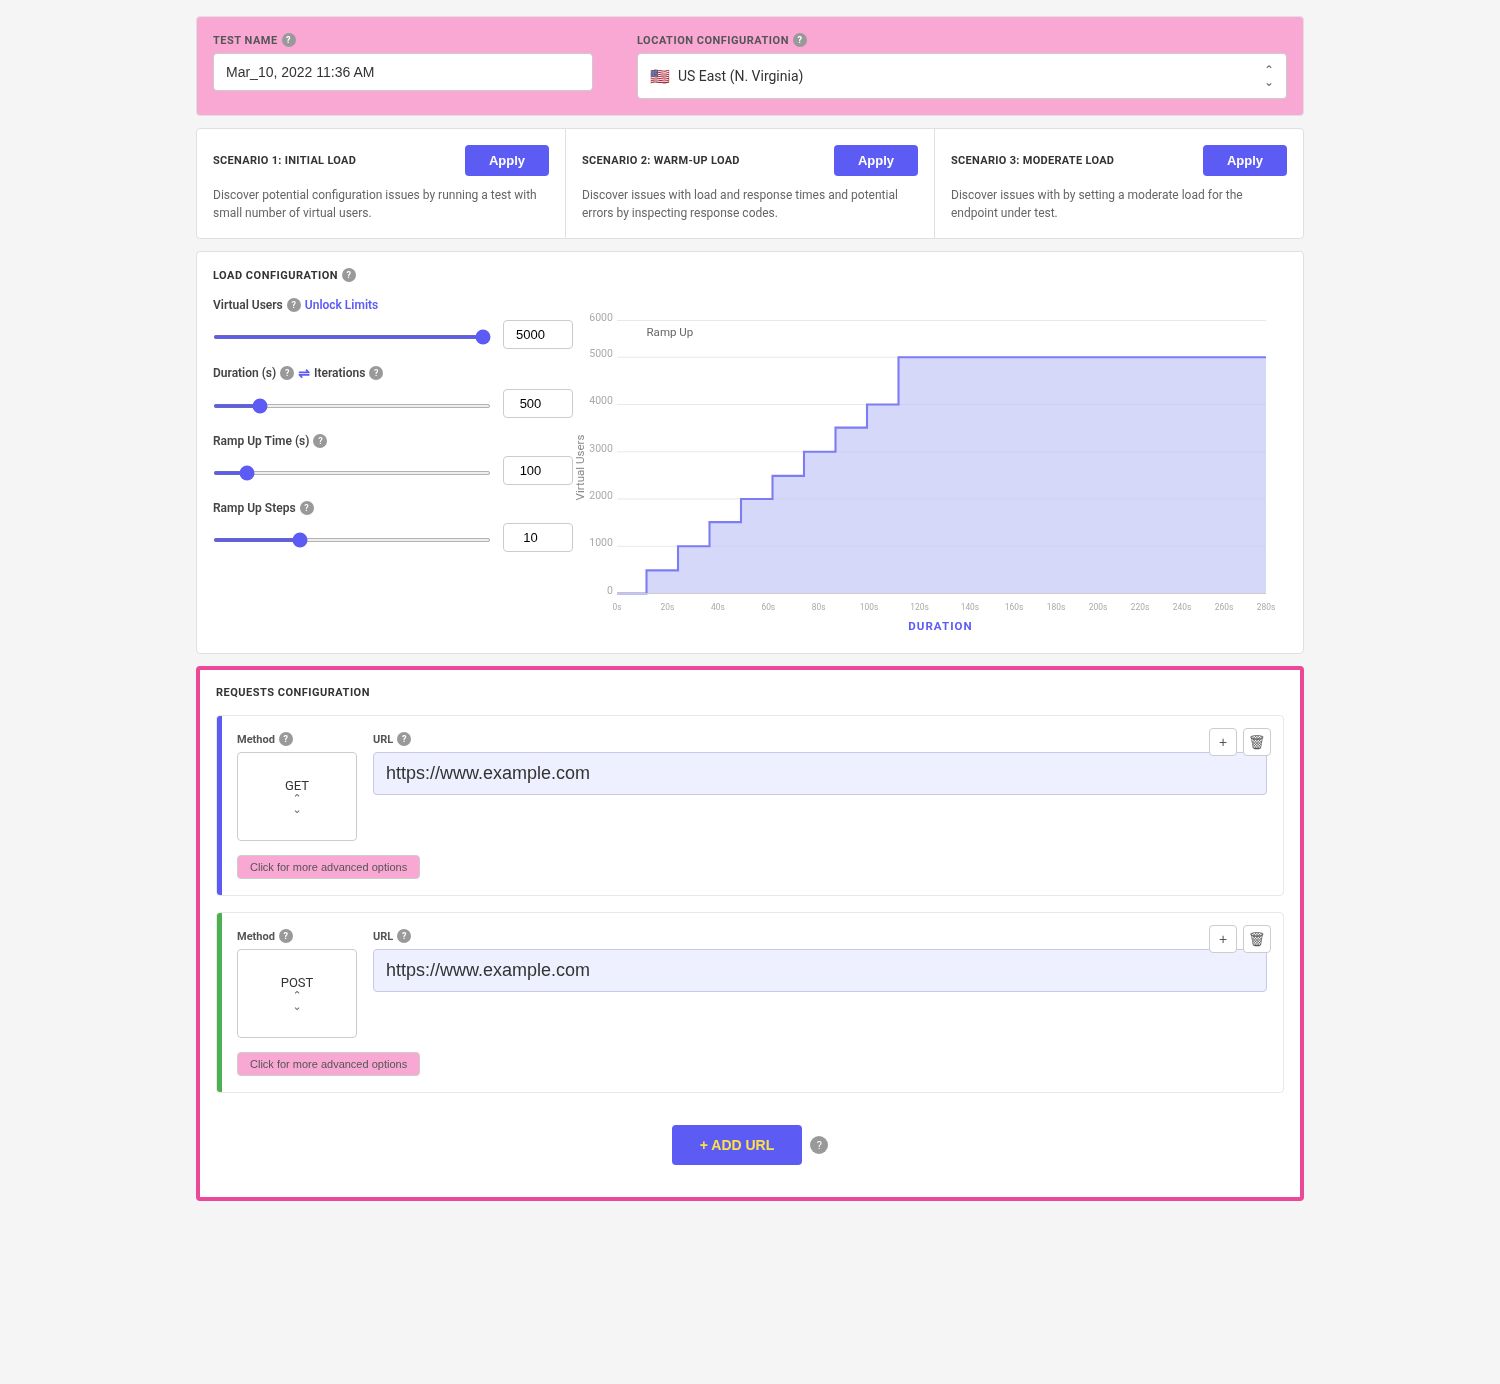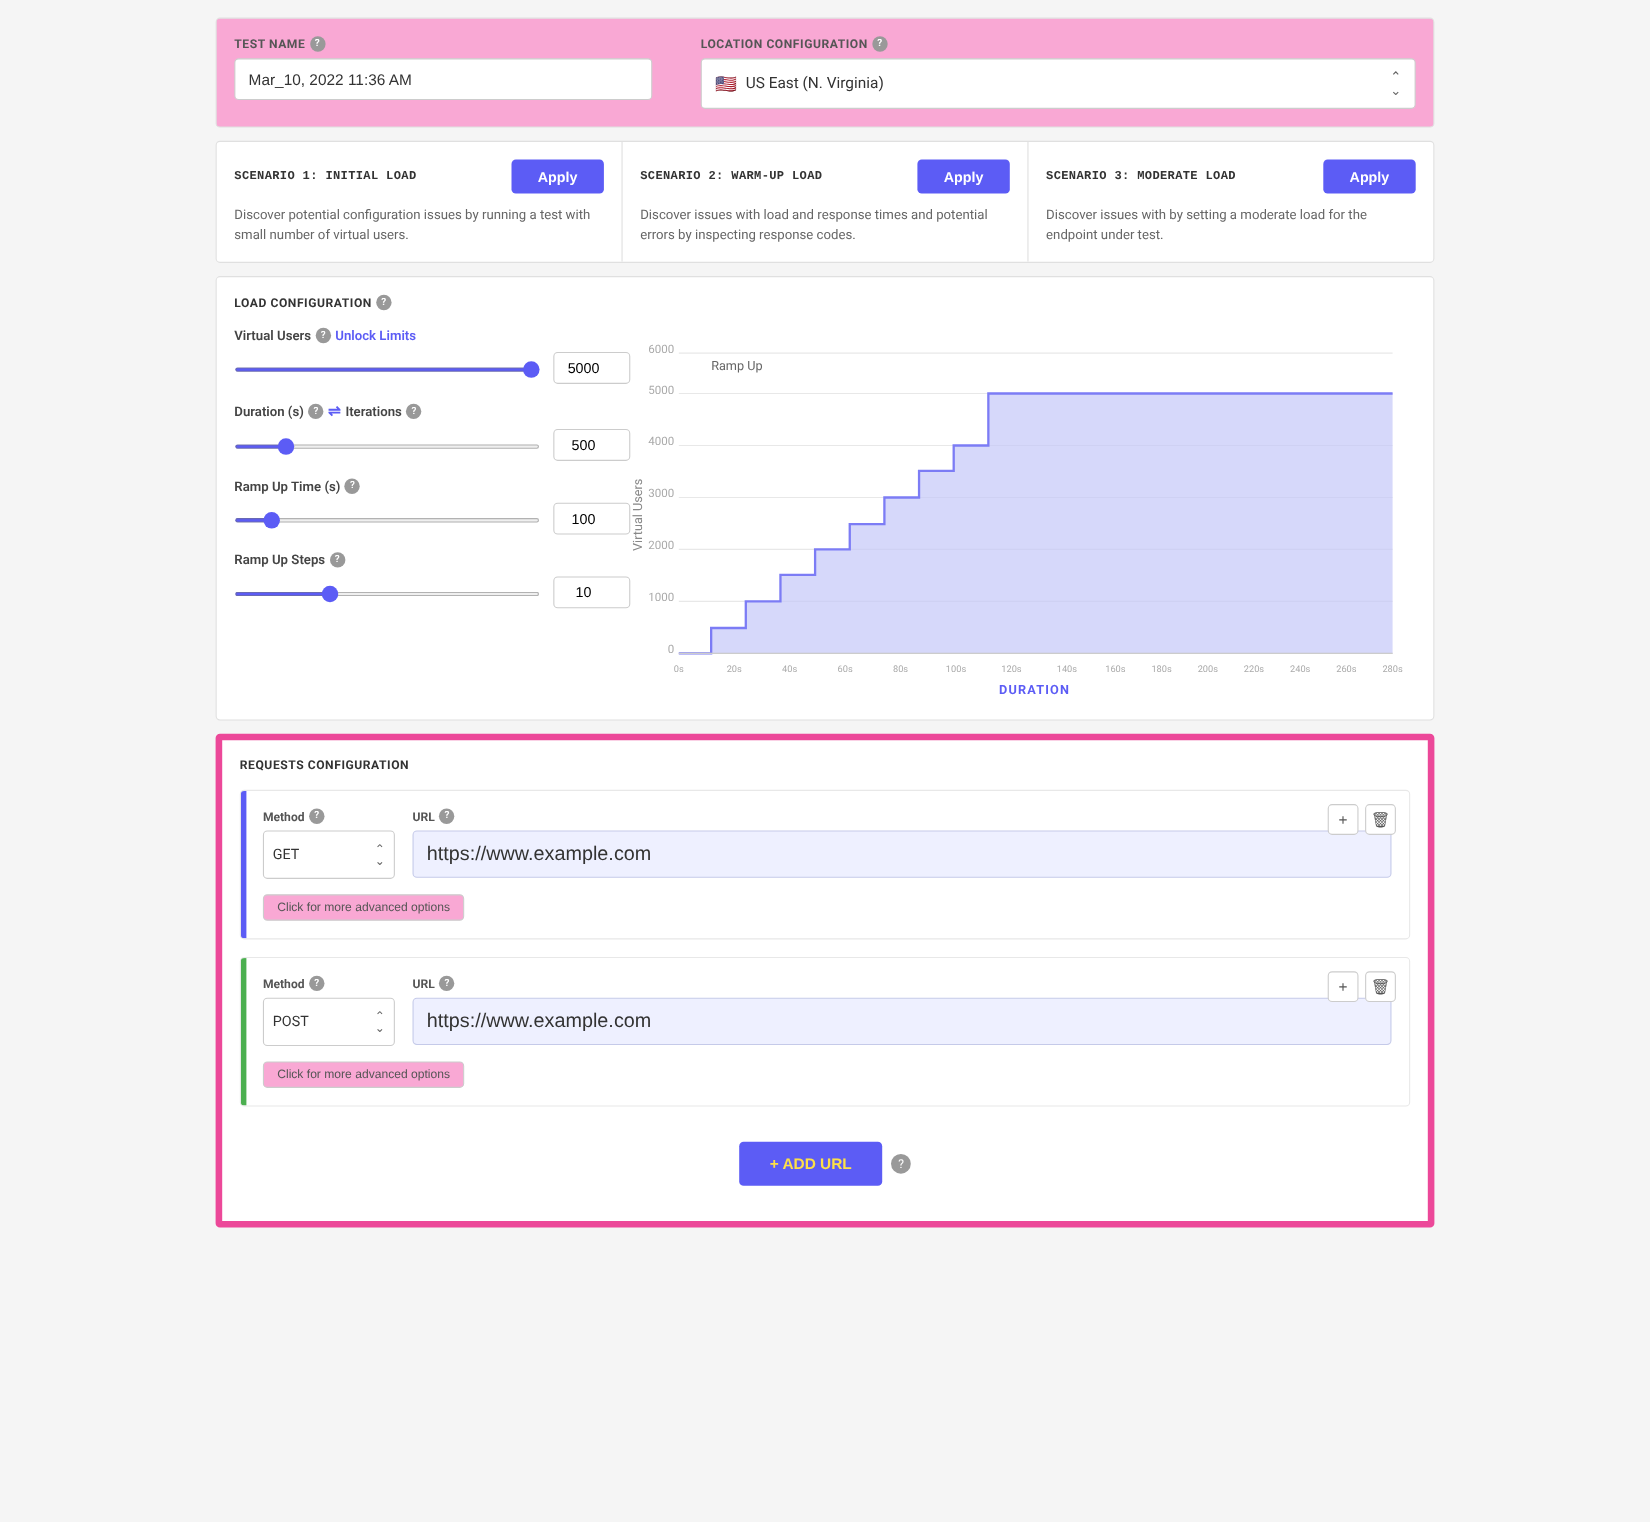--- a/index.html
+++ b/index.html
@@ -113,21 +113,20 @@
       display: flex;
       align-items: center;
       justify-content: space-between;
       margin-bottom: 10px;
     }
     .scenario-title {
       font-size: 11px;
       font-weight: 700;
       color: #333;
       letter-spacing: 0.3px;
-      font-family: Liberation Mono, monospace;
     }
     .apply-btn {
       background: #5c5cf5;
       color: #fff;
       border: none;
       border-radius: 4px;
       padding: 8px 24px;
       font-size: 13px;
       font-weight: 600;
       cursor: pointer;
@@ -216,21 +215,21 @@
       font-size: 14px;
     }
     .chart-svg {
       width: 100%;
       height: 100%;
     }
 
     
     .requests-section {
       background: #fff;
-      border: 6px solid #ec4899;
+      border: 4px solid #ec4899;
       border-radius: 4px;
       padding: 16px;
       margin-bottom: 12px;
     }
     .request-row {
       border: 1px solid #e8e8e8;
       border-radius: 4px;
       margin-bottom: 16px;
       overflow: hidden;
       position: relative;
@@ -282,26 +281,27 @@
       font-weight: 700;
       color: #555;
       margin-bottom: 6px;
       display: flex;
       align-items: center;
       gap: 4px;
     }
     .method-select {
       border: 1px solid #ccc;
       border-radius: 4px;
-      padding: 10px 8px;
+      padding: 25px 8px;
       font-size: 13px;
       width: 100%;
       display: flex;
       align-items: center;
       justify-content: space-between;
+      flex-direction: column;
     }
     .url-input-field {
       border: 1px solid #c5cae9;
       border-radius: 4px;
       padding: 10px 12px;
       font-size: 18px;
       color: #333;
       width: 100%;
       background: #eef0ff;
       outline: none;

